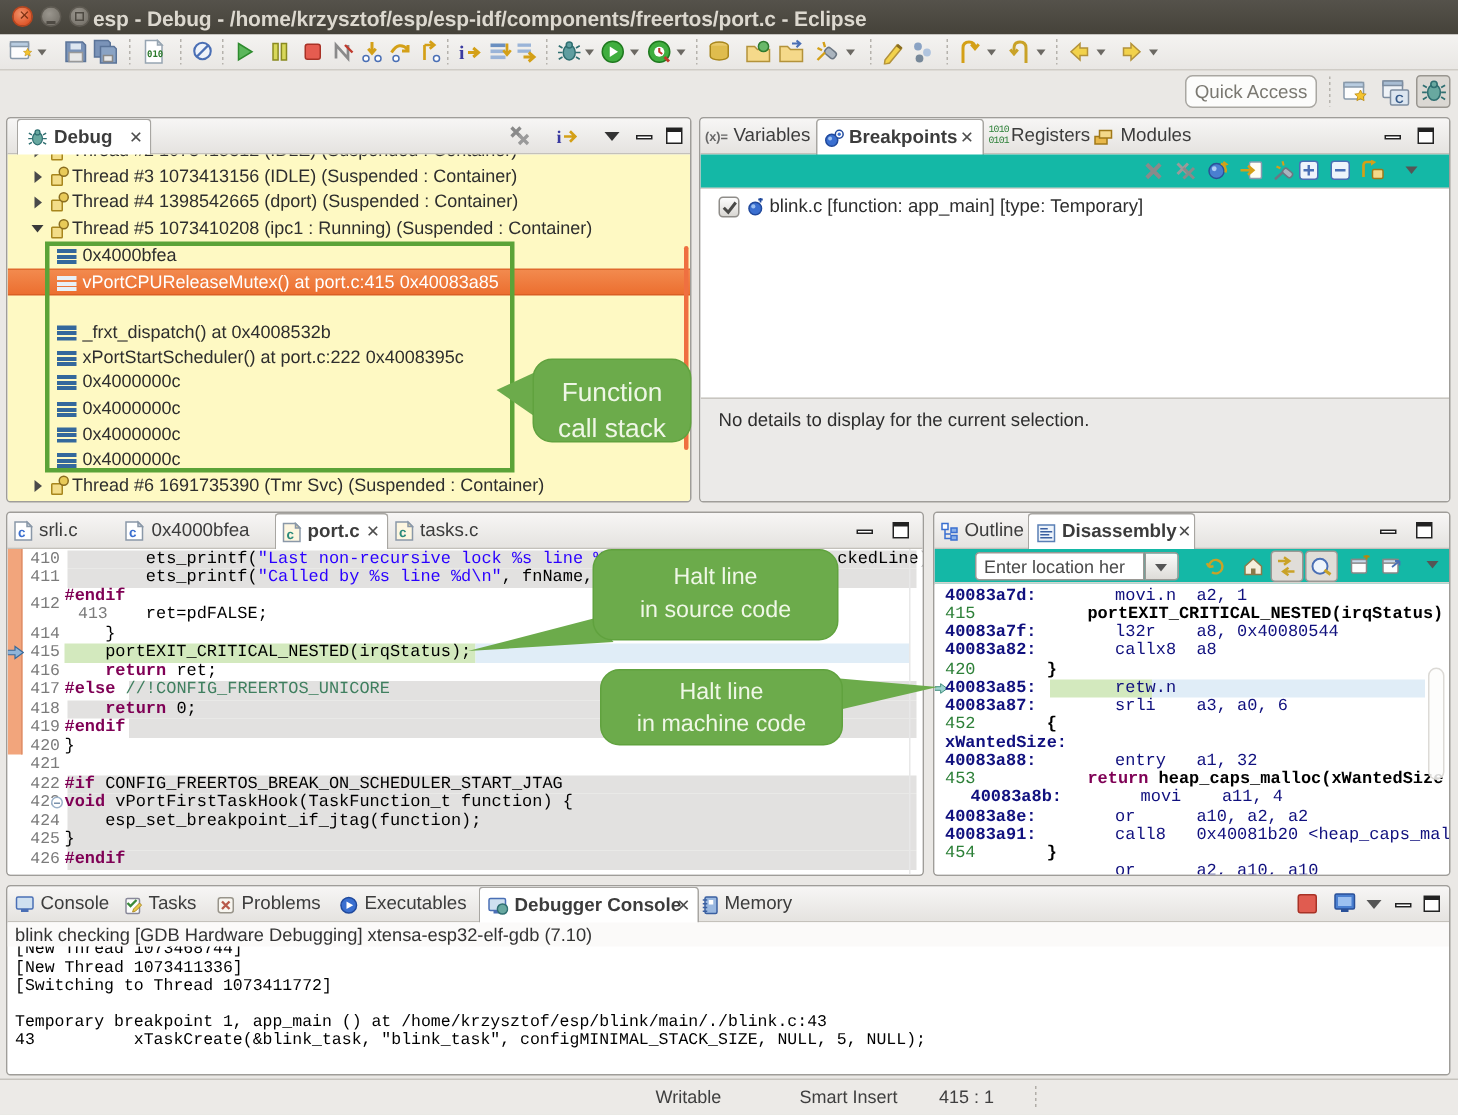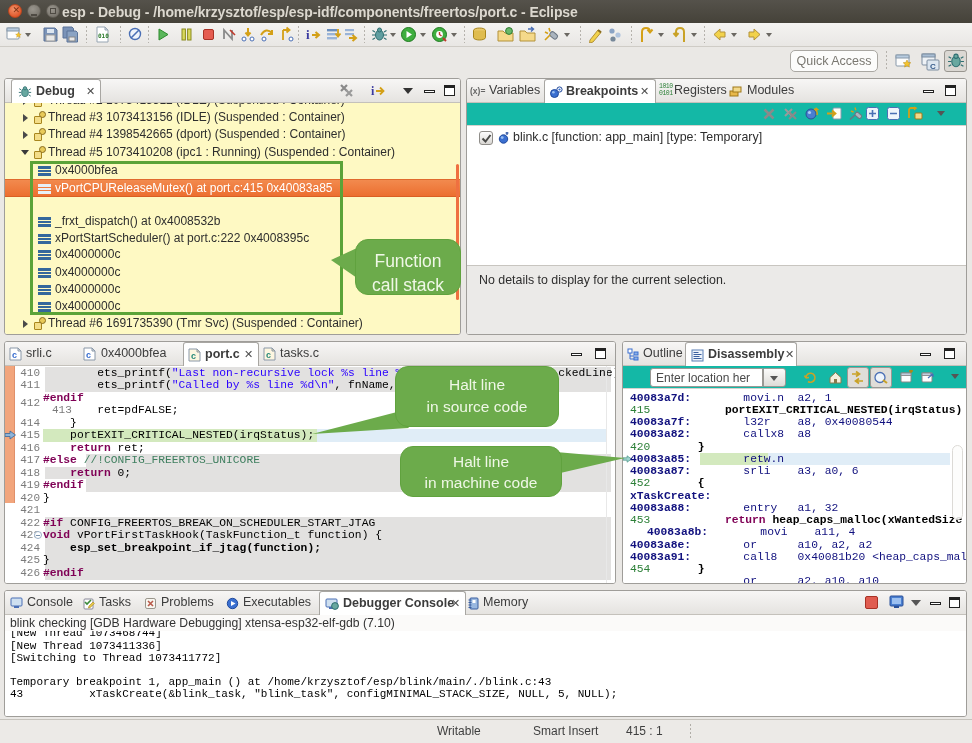--- a/index.html
+++ b/index.html
@@ -510,21 +510,21 @@
 <div class="lnum" style="left:9px; top:138.3px;">421</div>
 <pre class="cl" style="left:38px; top:138.3px;"></pre>
 <div class="graybg" style="left:40px; top:150.9px; width:566px;"></div>
 <div class="lnum" style="left:9px; top:150.9px;">422</div>
 <pre class="cl" style="left:38px; top:150.9px;"><span class="kw">#if</span> CONFIG_FREERTOS_BREAK_ON_SCHEDULER_START_JTAG</pre>
 <div class="graybg" style="left:40px; top:163.4px; width:566px;"></div>
 <div class="lnum" style="left:9px; top:163.4px;">423</div>
 <pre class="cl" style="left:38px; top:163.4px;"><span class="kw">void</span> vPortFirstTaskHook(TaskFunction_t function) {</pre>
 <div class="graybg" style="left:40px; top:175.9px; width:566px;"></div>
 <div class="lnum" style="left:9px; top:175.9px;">424</div>
-<pre class="cl" style="left:38px; top:175.9px;font-weight:bold;">    esp_set_breakpoint_if_jtag(function);</pre>
+<pre class="cl" style="left:38px; top:175.9px;">    esp_set_breakpoint_if_jtag(function);</pre>
 <div class="graybg" style="left:40px; top:188.4px; width:566px;"></div>
 <div class="lnum" style="left:9px; top:188.4px;">425</div>
 <pre class="cl" style="left:38px; top:188.4px;">}</pre>
 <div class="graybg" style="left:40px; top:201.0px; width:566px;"></div>
 <div class="lnum" style="left:9px; top:201.0px;">426</div>
 <pre class="cl" style="left:38px; top:201.0px;"><span class="kw">#endif</span></pre>
 <svg class="icon" style="left:0px; top:64.2px;" width="11" height="10" viewBox="0 0 11 10">
         <path d="M0 3.5 h5 V1 L10.5 5 L5 9 V6.5 H0z" fill="#8fb4d9" stroke="#3a6a9a" stroke-width="0.8"></path>
       </svg>
 <div class="abs" style="left:29px; top:165.4px; width:8px; height:8px; border:1px solid #9ab0c8; border-radius:50%; background:#fff;"></div>
@@ -595,21 +595,21 @@
 <pre class="cl" style="left:7px; top:38.2px;"><span class="dis-addr">40083a82:</span>   <span class="dis-op">callx8  a8</span></pre>
 <pre class="cl" style="left:7px; top:50.5px;"><span class="dis-num">420</span>       <span class="dis-src">}</span></pre>
 <div class="abs" style="left:77px; top:62.8px; width:68px; height:12.3px; background:#d3e9be;"></div>
 <div class="abs" style="left:145px; top:62.8px; width:182px; height:12.3px; background:#e0edf7;"></div>
 <svg class="icon" style="left:0px; top:64.8px;" width="9" height="8" viewBox="0 0 11 10">
         <path d="M0 3.5 h5 V1 L10.5 5 L5 9 V6.5 H0z" fill="#9fd4cf" stroke="#3a8a7a" stroke-width="0.8"></path>
       </svg>
 <pre class="cl" style="left:7px; top:62.8px;"><span class="dis-addr">40083a85:</span>   <span class="dis-op">retw.n</span></pre>
 <pre class="cl" style="left:7px; top:75.0px;"><span class="dis-addr">40083a87:</span>   <span class="dis-op">srli    a3, a0, 6</span></pre>
 <pre class="cl" style="left:7px; top:87.2px;"><span class="dis-num">452</span>       <span class="dis-src">{</span></pre>
-<pre class="cl" style="left:7px; top:99.5px;"><span class="dis-addr">xTaskCreate:</span></pre>
+<pre class="cl" style="left:7px; top:99.5px;"><span class="dis-addr">xWantedSize:</span></pre>
 <pre class="cl" style="left:7px; top:111.8px;"><span class="dis-addr">40083a88:</span>   <span class="dis-op">entry   a1, 32</span></pre>
 <pre class="cl" style="left:7px; top:124.0px;"><span class="dis-num">453</span>           <span class="kw">return</span><span class="dis-src"> heap_caps_malloc(xWantedSize</span></pre>
 <pre class="cl" style="left:24px; top:136.2px;"><span class="dis-addr">40083a8b:</span>   <span class="dis-op">movi    a11, 4</span></pre>
 <pre class="cl" style="left:7px; top:148.5px;"><span class="dis-addr">40083a8e:</span>   <span class="dis-op">or      a10, a2, a2</span></pre>
 <pre class="cl" style="left:7px; top:160.8px;"><span class="dis-addr">40083a91:</span>   <span class="dis-op">call8   0x40081b20 &lt;heap_caps_malloc&gt;</span></pre>
 <pre class="cl" style="left:7px; top:173.0px;"><span class="dis-num">454</span>       <span class="dis-src">}</span></pre>
 <pre class="cl" style="left:7px; top:185.2px;"><span class="dis-addr">         </span>   <span class="dis-op">or      a2, a10, a10</span></pre>
 
 <div class="abs" style="left:329px; top:55px; width:11px; height:75px; background:rgba(253,253,252,0.85); border:1px solid #dcdad6; border-radius:6px;"></div>
 </div>

